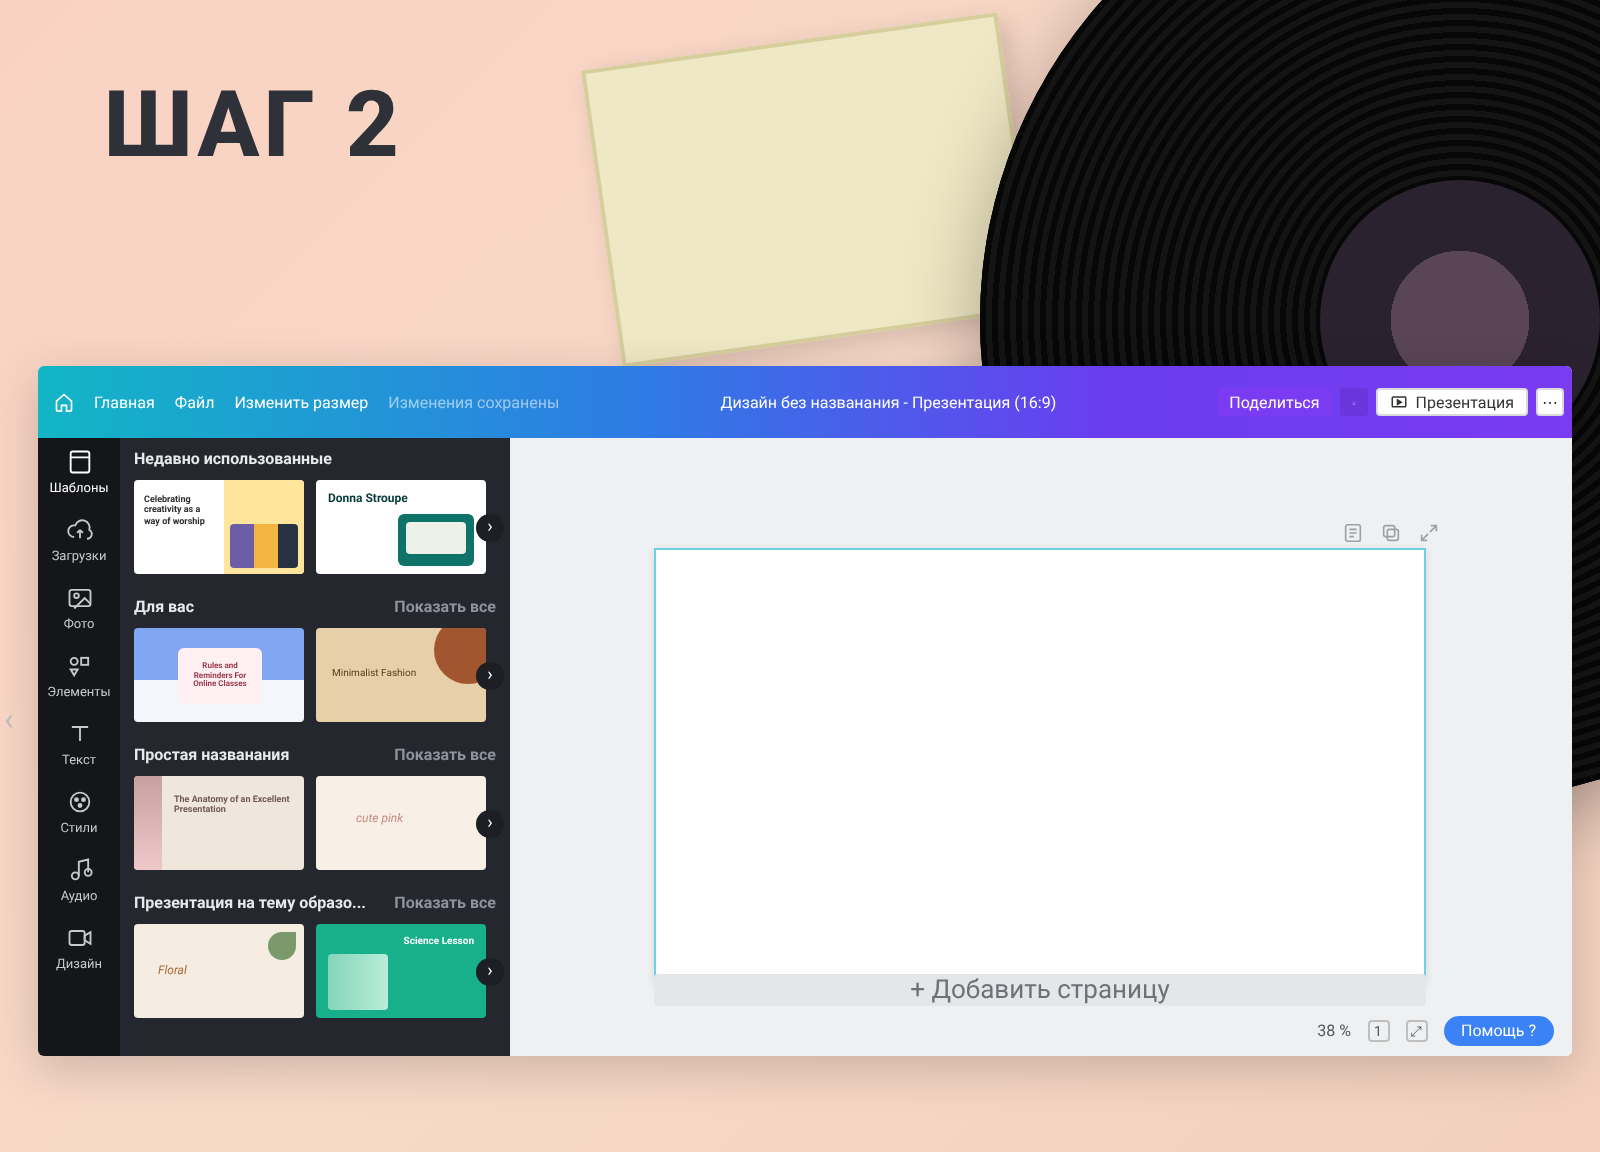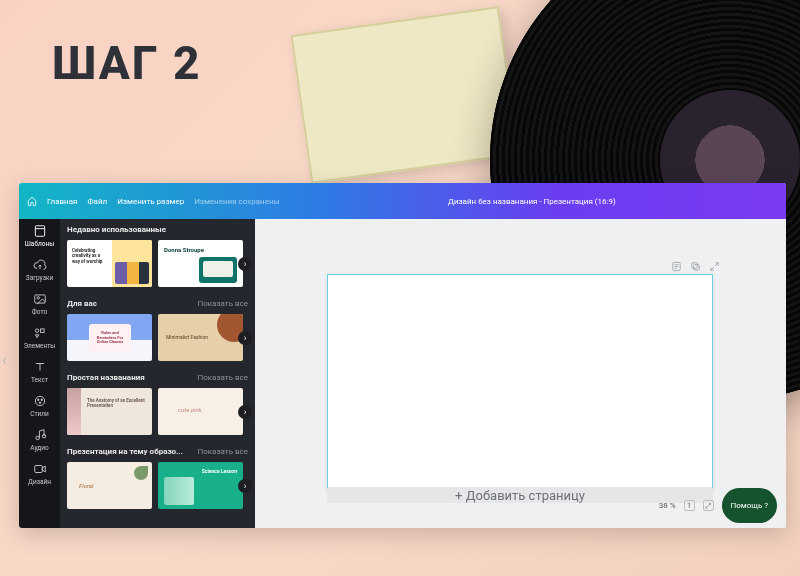--- a/index.html
+++ b/index.html
@@ -35,21 +35,21 @@
   .rail svg{width:14px;height:14px}
   
   .panel{width:195px;background:#24272d;color:#e8e9eb;display:flex;flex-direction:column;position:relative}
   .search{display:flex;align-items:center;margin:7px;background:#fff;border-radius:3px;height:18px;padding:0 6px;gap:5px}
   .search input{border:none;outline:none;font-size:8px;flex:1;background:transparent;color:#333}
   .search .sico{width:10px;height:10px;color:#666}
   .search .fico{width:12px;height:10px;color:#333}
   .sections{flex:1;overflow:hidden}
   .sec{padding:0 7px 6px}
   .sec-h{display:flex;justify-content:space-between;font-size:8px;font-weight:700;margin:6px 0}
-  .sec-h .all{color:#8e939b;font-weight:400;cursor:pointer}
+  .sec-h .all{color:#8e939b;font-weight:700;cursor:pointer}
   .row{display:flex;gap:6px;position:relative}
   .thumb{width:85px;height:47px;border-radius:2px;overflow:hidden;position:relative;flex:0 0 85px;background:#fff;color:#333;font-size:5px}
   .row .chev{position:absolute;right:-4px;top:50%;transform:translateY(-50%);width:14px;height:14px;border-radius:50%;background:#1d1f24;color:#fff;display:flex;align-items:center;justify-content:center;font-size:9px;cursor:pointer}
   .panel .flyout{position:absolute;right:-8px;top:165px;width:8px;height:26px;background:#24272d;border-radius:0 3px 3px 0;display:flex;align-items:center;justify-content:center;color:#aaa;font-size:8px;cursor:pointer}
   
   .t1{background:#fff}
   .t1::before{content:"";position:absolute;right:0;top:0;bottom:0;width:40px;background:#ffe59c}
   .t1 .txt{position:absolute;left:5px;top:8px;width:34px;font-size:4.5px;line-height:1.2;font-weight:700;color:#2c2c2c}
   .t1 .ppl{position:absolute;right:3px;bottom:3px;width:34px;height:22px;background:linear-gradient(90deg,#6b5ea6 0 35%,#f3b53f 35% 70%,#26323f 70% 100%);border-radius:2px}
   .t2{background:#fff}
@@ -73,21 +73,21 @@
   .t8 .lab{position:absolute;right:6px;top:6px;font-size:5px;font-weight:700;color:#fff}
   .t8 .bk{position:absolute;left:6px;bottom:4px;width:30px;height:28px;background:linear-gradient(90deg,#84d5b9,#b9ecd9);border-radius:2px}
   
   .canvas-wrap{flex:1;background:#eef0f1;display:flex;flex-direction:column;position:relative}
   .page-tools{position:absolute;top:42px;right:66px;display:flex;gap:8px;color:#9da1a6}
   .page-tools svg{width:11px;height:11px;cursor:pointer}
   .page{position:absolute;top:55px;left:72px;width:386px;height:218px;background:#fff;border:1px solid #6fcfe3;box-shadow:0 1px 4px rgba(0,0,0,.1)}
   .addpage{position:absolute;bottom:25px;left:72px;width:386px;height:16px;background:#e4e6e8;color:#6e7278;font-size:13px;display:flex;align-items:center;justify-content:center;border-radius:2px;cursor:pointer}
   .footer{position:absolute;bottom:5px;right:9px;display:flex;align-items:center;gap:8px;font-size:8px;color:#545659}
   .footer .grid-ico,.footer .full-ico{width:11px;height:11px;border:1px solid #bfbfbf;border-radius:2px;display:flex;align-items:center;justify-content:center;font-size:7px;cursor:pointer}
-  .help{background:#14532d;color:#fff;border-radius:999px;padding:13px 9px;cursor:pointer}
+  .help{background:#3b82f6;color:#fff;border-radius:999px;padding:3px 9px;cursor:pointer}
   svg{display:block}
 </style>
 </head>
 <body>
 
 <div class="paper"></div>
 <div class="vinyl"></div>
 <div class="step-title">ШАГ 2</div>
 <div class="prev-btn">‹</div>
 
@@ -97,20 +97,36 @@
     <div class="tb-left">
       <svg class="home-ico" viewBox="0 0 24 24" fill="none" stroke="currentColor" stroke-width="2">
           <path d="M3 11l9-8 9 8v10a2 2 0 0 1-2 2h-4v-7h-6v7H5a2 2 0 0 1-2-2z"></path>
         </svg>
       <span>Главная</span>
       <span>Файл</span>
       <span>Изменить размер</span>
       <span class="tb-muted">Изменения сохранены</span>
     </div>
     <div class="tb-center">Дизайн без названания - Презентация (16:9)</div>
+    <div class="tb-right">
+      <div class="tb-btn share">Поделиться</div>
+      <div class="tb-btn dl">
+        <svg viewBox="0 0 24 24" width="9" height="9" fill="none" stroke="currentColor" stroke-width="2">
+            <path d="M12 3v12m0 0l-4-4m4 4l4-4M4 21h16"></path>
+          </svg>
+      </div>
+      <div class="tb-btn present">
+        <svg viewBox="0 0 24 24" width="9" height="9" fill="none" stroke="#333" stroke-width="2">
+            <rect x="3" y="4" width="18" height="13" rx="1"></rect>
+            <path d="M10 8l5 3-5 3z" fill="#333"></path>
+          </svg>
+        <span>Презентация</span>
+      </div>
+      <div class="tb-btn more">⋯</div>
+    </div>
   </div>
 
   <div class="body">
 
     <div class="rail">
       <div class="rbtn active">
         <svg viewBox="0 0 24 24" fill="none" stroke="currentColor" stroke-width="1.6">
             <rect x="4" y="3" width="16" height="18" rx="2"></rect>
             <path d="M4 8h16"></path>
           </svg>

